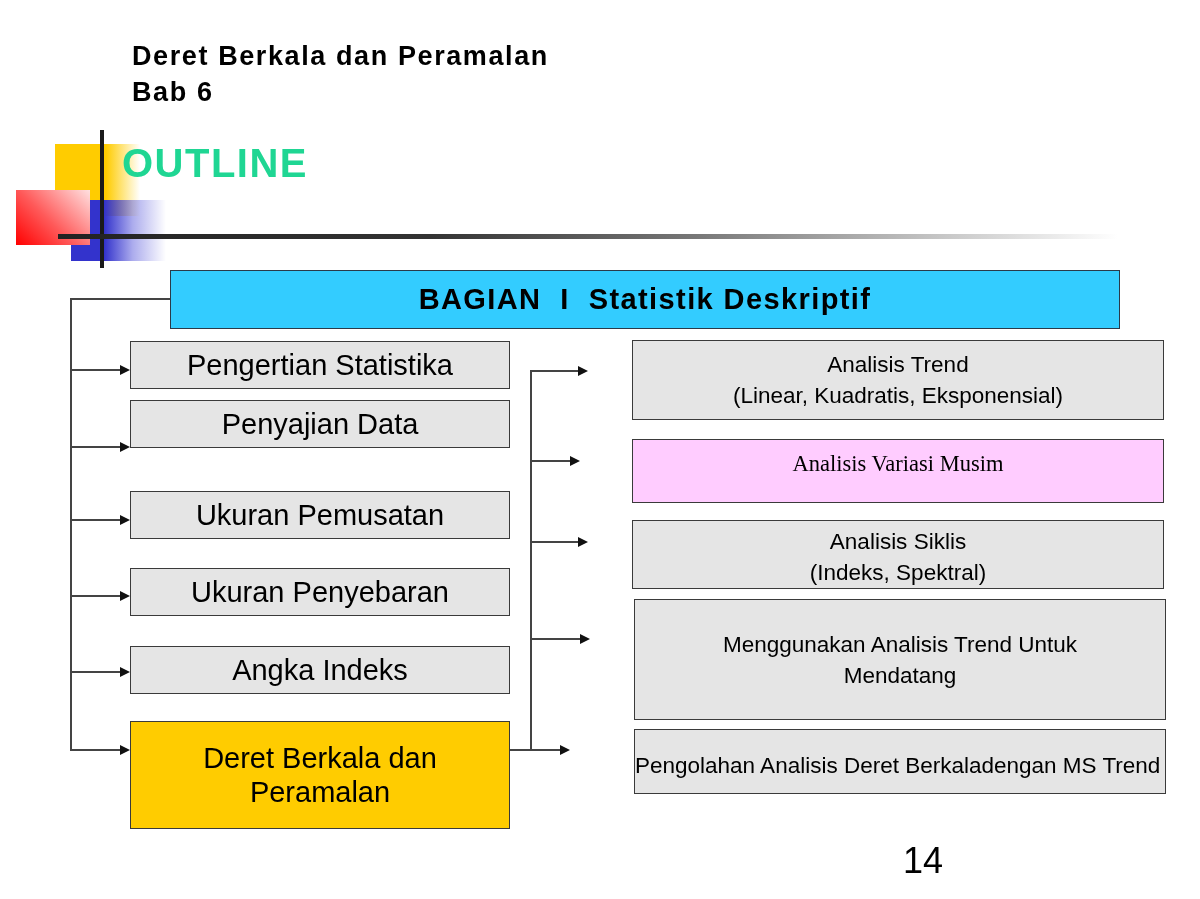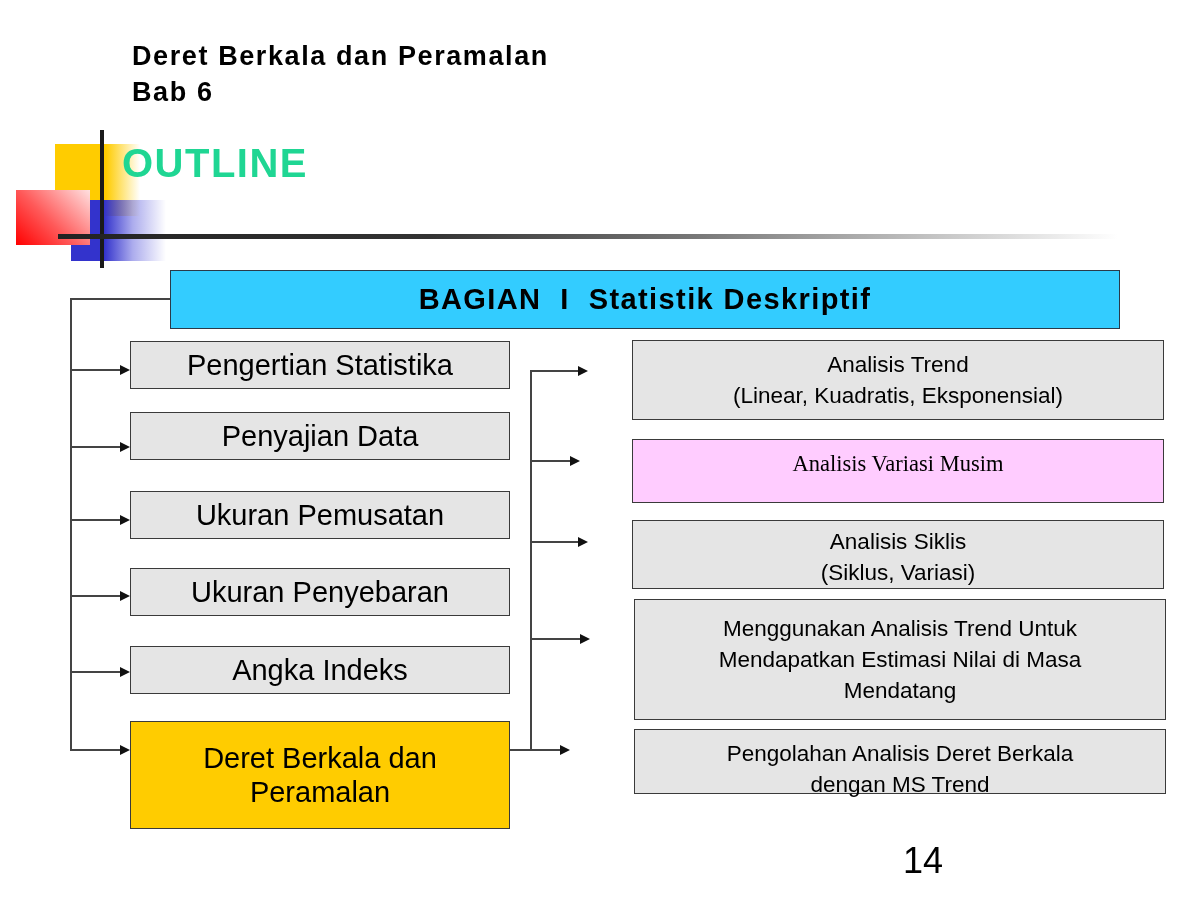--- a/index.html
+++ b/index.html
@@ -88,21 +88,21 @@
 <div class="line" style="left:70px; top:595px; width:50px; height:1.5px;"></div>
 <div class="arrow" style="left:120px; top:591px;"></div>
 <div class="line" style="left:70px; top:671px; width:50px; height:1.5px;"></div>
 <div class="arrow" style="left:120px; top:667px;"></div>
 <div class="line" style="left:70px; top:749px; width:50px; height:1.5px;"></div>
 <div class="arrow" style="left:120px; top:745px;"></div>
 
 <div class="box left-box" style="top:341px; height:48px;">
   <span>Pengertian Statistika</span>
 </div>
-<div class="box left-box" style="top:412px; height:48px;">
+<div class="box left-box" style="top:400px; height:48px;">
   <span>Penyajian Data</span>
 </div>
 <div class="box left-box" style="top:491px; height:48px;">
   <span>Ukuran Pemusatan</span>
 </div>
 <div class="box left-box" style="top:568px; height:48px;">
   <span>Ukuran Penyebaran</span>
 </div>
 <div class="box left-box" style="top:646px; height:48px;">
   <span>Angka Indeks</span>
@@ -126,25 +126,24 @@
 
 <div class="box right-box" style="top:340px; height:80px; flex-direction:column;">
   <span>Analisis Trend</span>
   <span>(Linear, Kuadratis, Eksponensial)</span>
 </div>
 <div class="box right-box pink" style="top:439px; height:64px; flex-direction:column; justify-content:flex-start; padding-top:8px;font-family:Liberation Serif, serif;">
   <span>Analisis Variasi Musim</span>
 </div>
 <div class="box right-box" style="top:520px; height:69px; flex-direction:column; justify-content:flex-end; padding-top:8px;">
   <span>Analisis Siklis</span>
-  <span>(Siklus, Variasi)</span>
+  <span>(Indeks, Spektral)</span>
 </div>
 <div class="box right-box" style="left:590px; top:599px; height:121px; flex-direction:column;">
   <span>Menggunakan Analisis Trend Untuk</span>
-  <span>Mendapatkan Estimasi Nilai di Masa</span>
   <span>Mendatang</span>
 </div>
-<div class="box right-box" style="left:590px; top:729px; height:65px; flex-direction:column; justify-content:flex-start; padding-top:8px;">
+<div class="box right-box" style="left:590px; top:729px; height:65px; flex-direction:row; justify-content:flex-start; padding-top:8px;">
   <span>Pengolahan Analisis Deret Berkala</span>
   <span>dengan MS Trend</span>
 </div>
 
 <div class="abs page-num">14</div>
 
 </body></html>

